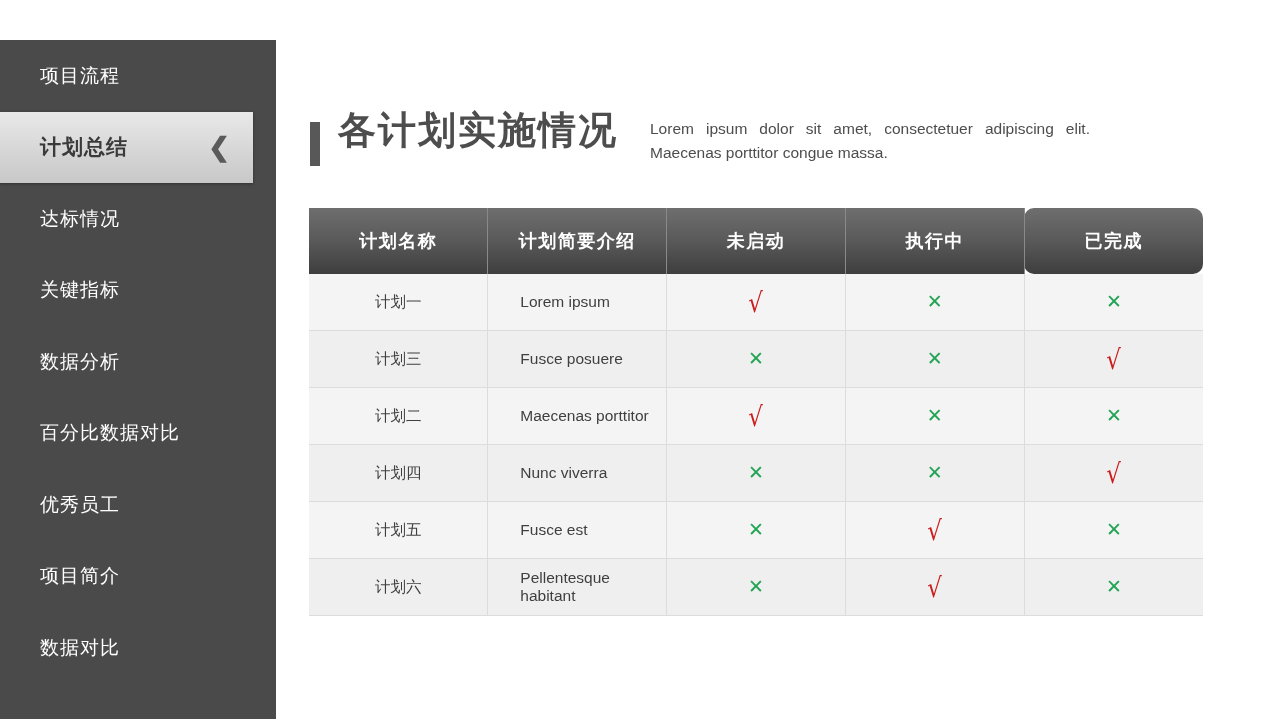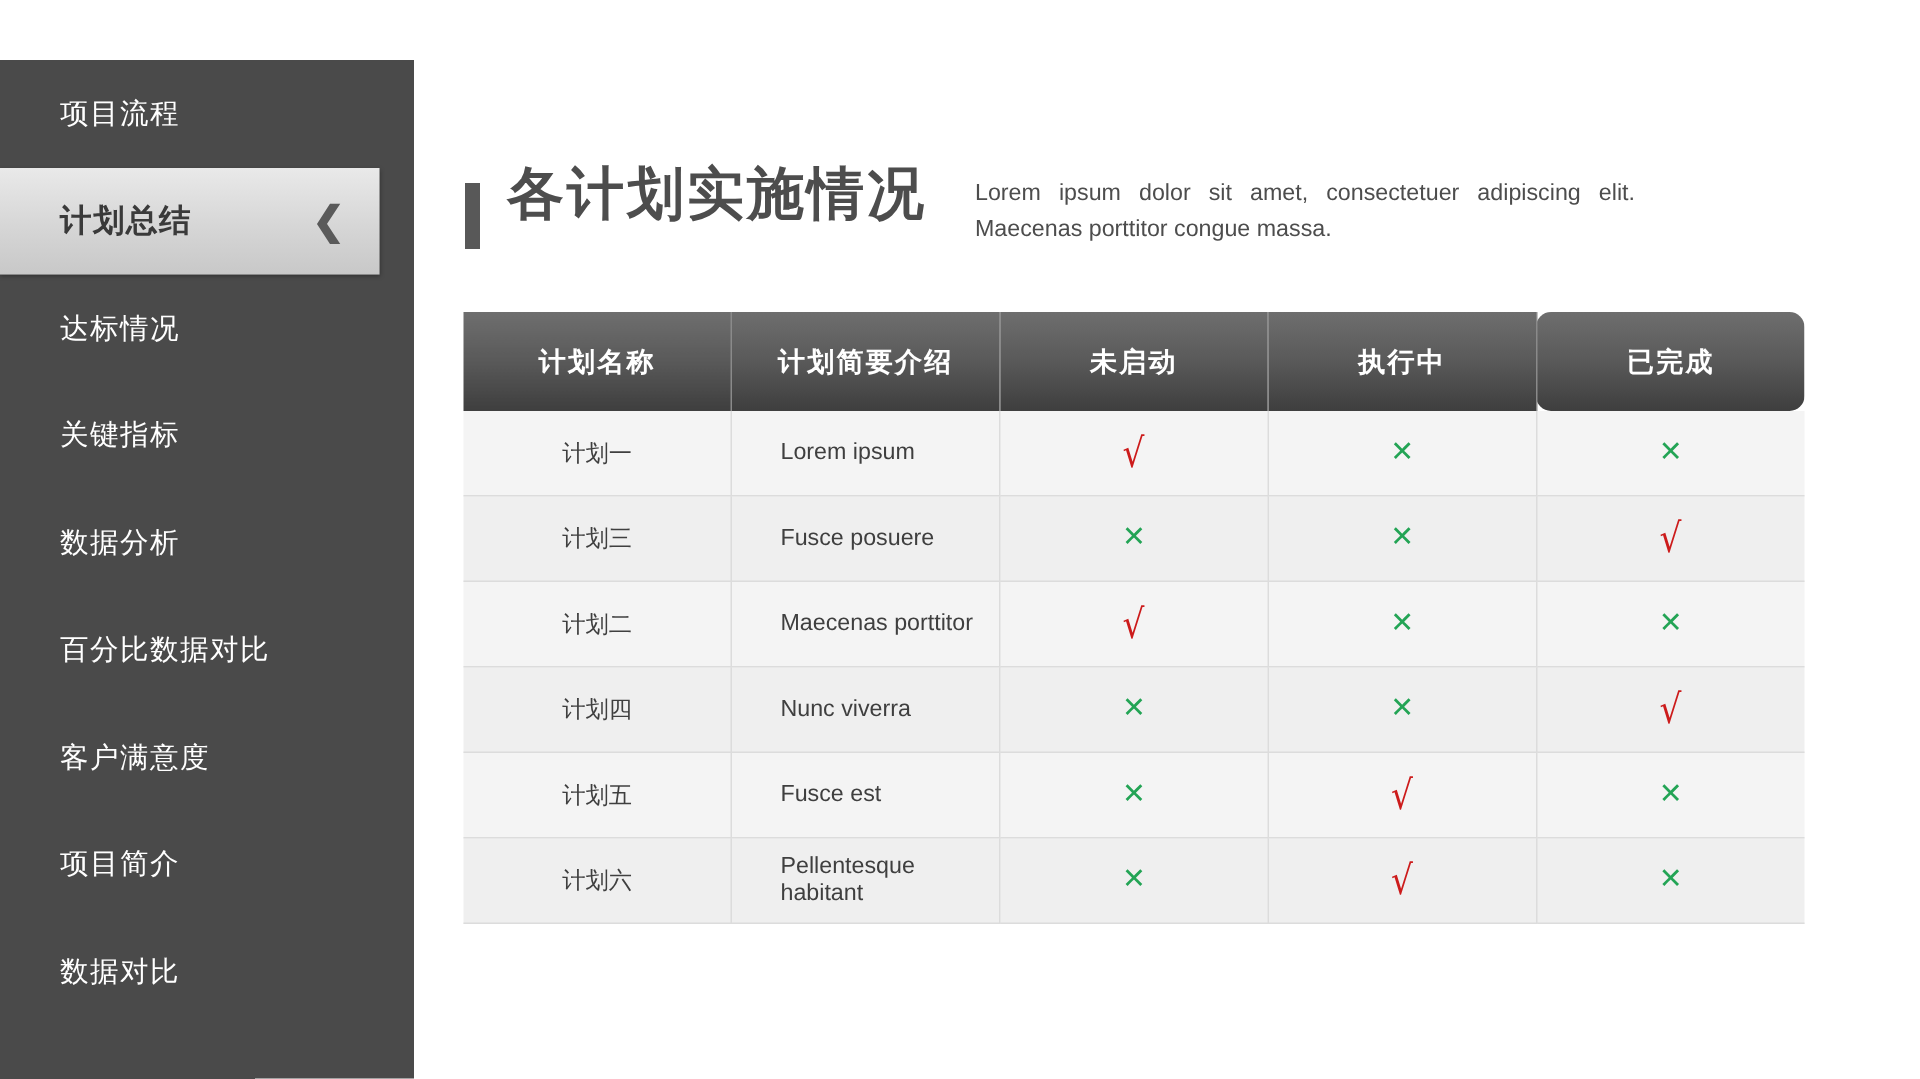--- a/index.html
+++ b/index.html
@@ -170,21 +170,21 @@
     <div class="nav-item">
       <span>关键指标</span>
     </div>
     <div class="nav-item">
       <span>数据分析</span>
     </div>
     <div class="nav-item">
       <span>百分比数据对比</span>
     </div>
     <div class="nav-item">
-      <span>客户满意度</span>
+      <span>优秀员工</span>
     </div>
     <div class="nav-item">
       <span>项目简介</span>
     </div>
     <div class="nav-item">
       <span>数据对比</span>
     </div>
   </div>
 
 <div id="main">

